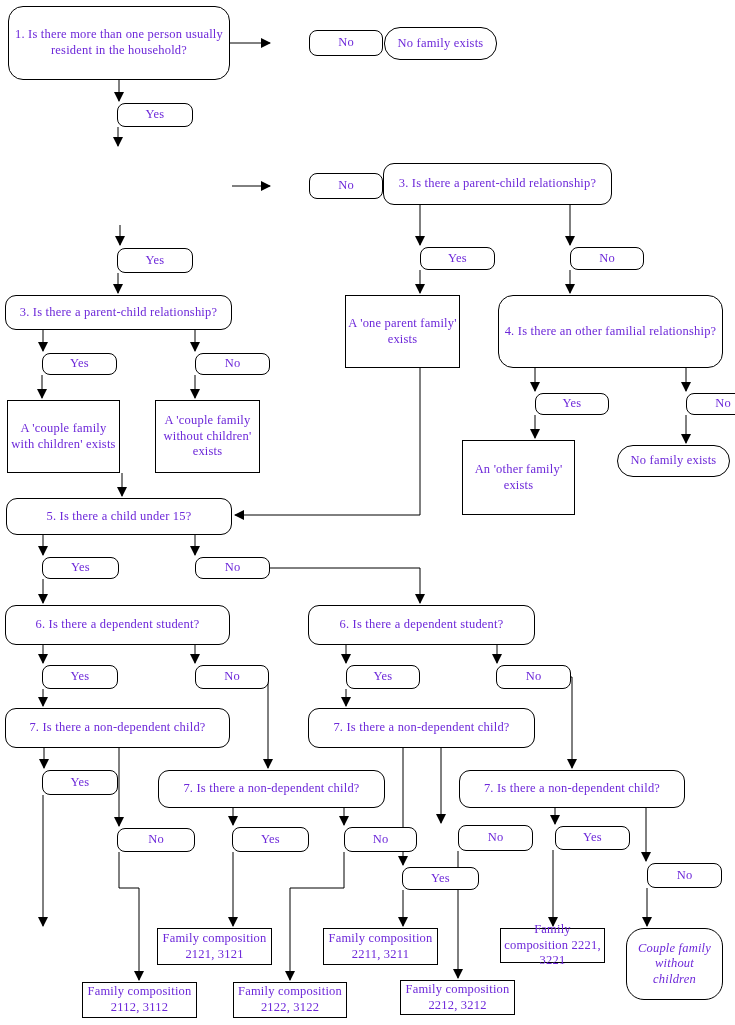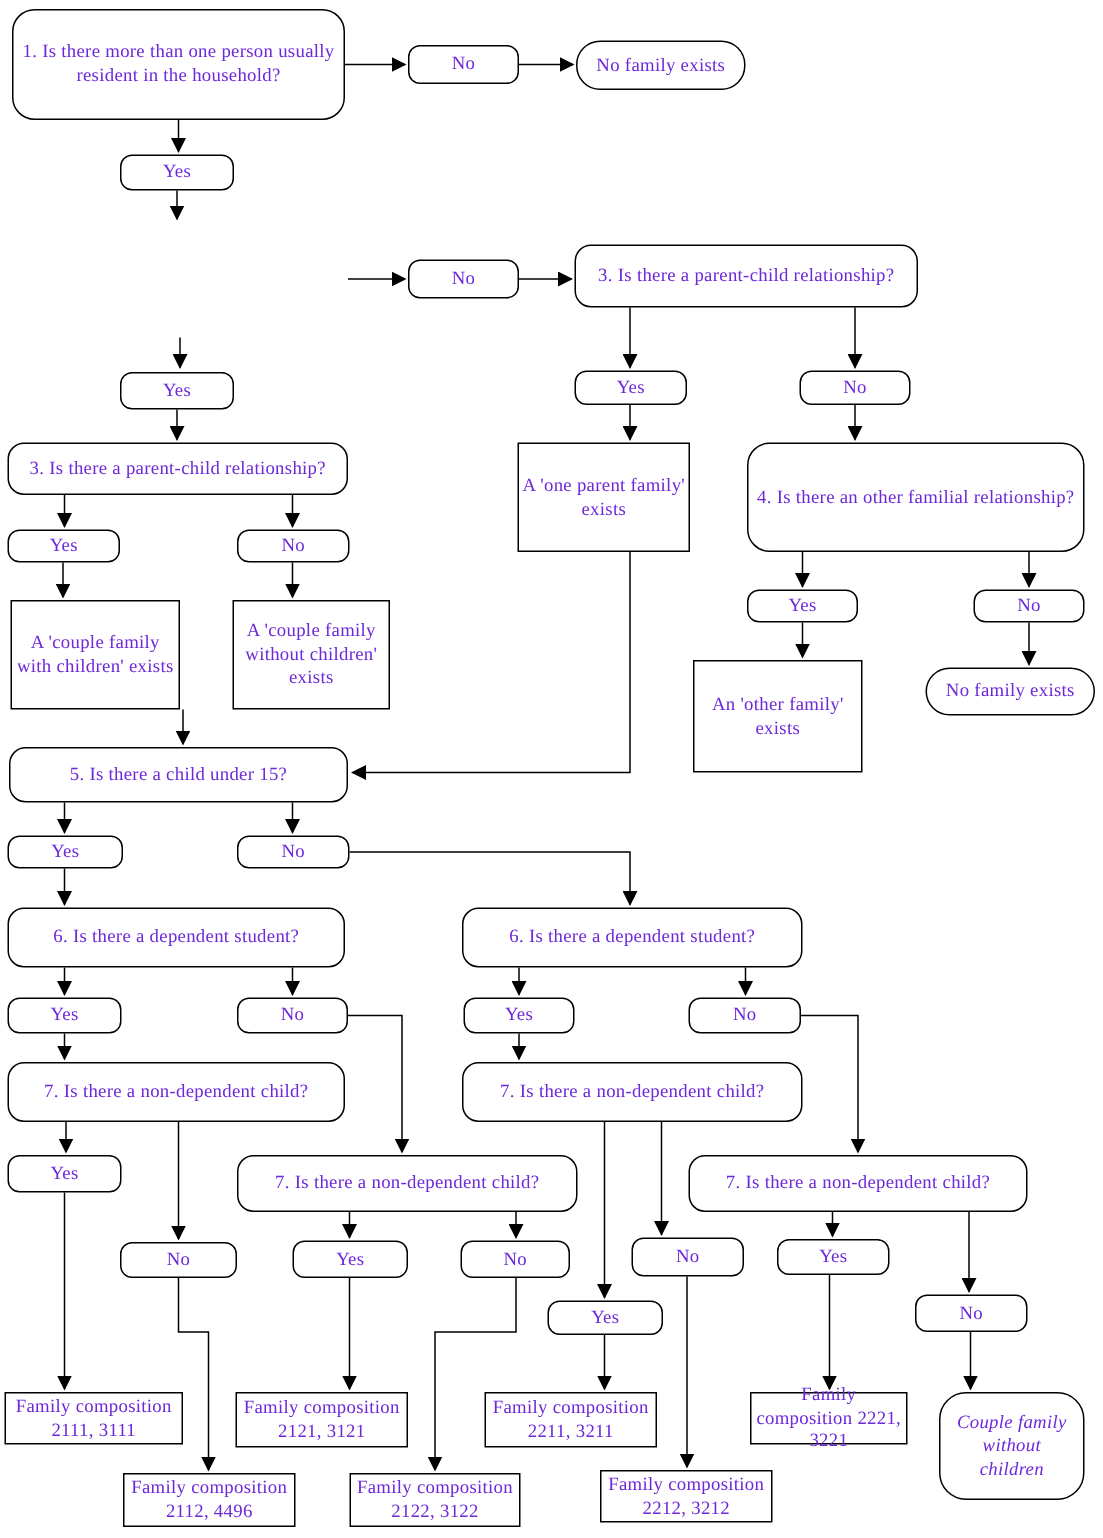--- a/index.html
+++ b/index.html
@@ -4,21 +4,21 @@
 <style>
   html,body{margin:0;padding:0;background:#fff;}
   #canvas{position:relative;width:735px;height:1025px;background:#fff;
           font-family:"Liberation Serif","DejaVu Serif",serif;color:#6d28d9;}
   .edges{position:absolute;left:0;top:0;pointer-events:none;}
   .node{position:absolute;box-sizing:border-box;border:1px solid #000;background:#fff;
         display:flex;align-items:center;justify-content:center;text-align:center;
         font-size:12.5px;line-height:1.25;padding:2px 5px;letter-spacing:0.2px;}
   .q{border-radius:11px;}
   .big{border-radius:15px;}
-  .sm{border-radius:8px;}
+  .sm{border-radius:8px;margin-left:37px;}
   .term{border-radius:0;padding:7px 2px;}
   .stadium{border-radius:16px;}
   .biground{border-radius:18px;font-style:italic;}
 </style>
 </head>
 <body>
 
 <div id="canvas">
 
   <svg class="edges" width="735" height="1025">
@@ -117,22 +117,21 @@
   <div class="node sm" style="left:421px;top:825px;width:75px;height:26px">No</div>
   <div class="node sm" style="left:518px;top:826px;width:75px;height:24px">Yes</div>
   <div class="node sm" style="left:610px;top:863px;width:75px;height:25px">No</div>
 
   <div class="node stadium" style="left:384px;top:27px;width:113px;height:33px">No family exists</div>
   <div class="node term" style="left:345px;top:295px;width:115px;height:73px">A 'one parent family' exists</div>
   <div class="node term" style="left:7px;top:400px;width:113px;height:73px">A 'couple family with children' exists</div>
   <div class="node term" style="left:155px;top:400px;width:105px;height:73px">A 'couple family without children' exists</div>
   <div class="node term" style="left:462px;top:440px;width:113px;height:75px">An 'other family' exists</div>
   <div class="node stadium" style="left:617px;top:445px;width:113px;height:32px">No family exists</div>
-  <div class="node term" style="left:3px;top:928px;width:119px;height:35px">Family composition 2111, 3111</div>
   <div class="node term" style="left:157px;top:928px;width:115px;height:37px">Family composition 2121, 3121</div>
   <div class="node term" style="left:323px;top:928px;width:115px;height:37px">Family composition 2211, 3211</div>
   <div class="node term" style="left:500px;top:928px;width:105px;height:35px">Family composition 2221, 3221</div>
-  <div class="node term" style="left:82px;top:982px;width:115px;height:36px">Family composition 2112, 4496</div>
+  <div class="node term" style="left:82px;top:982px;width:115px;height:36px">Family composition 2112, 3112</div>
   <div class="node term" style="left:233px;top:982px;width:114px;height:36px">Family composition 2122, 3122</div>
   <div class="node term" style="left:400px;top:980px;width:115px;height:35px">Family composition 2212, 3212</div>
   <div class="node biground" style="left:626px;top:928px;width:97px;height:72px">Couple family without children</div>
 
 </div>
 
 </body></html>

